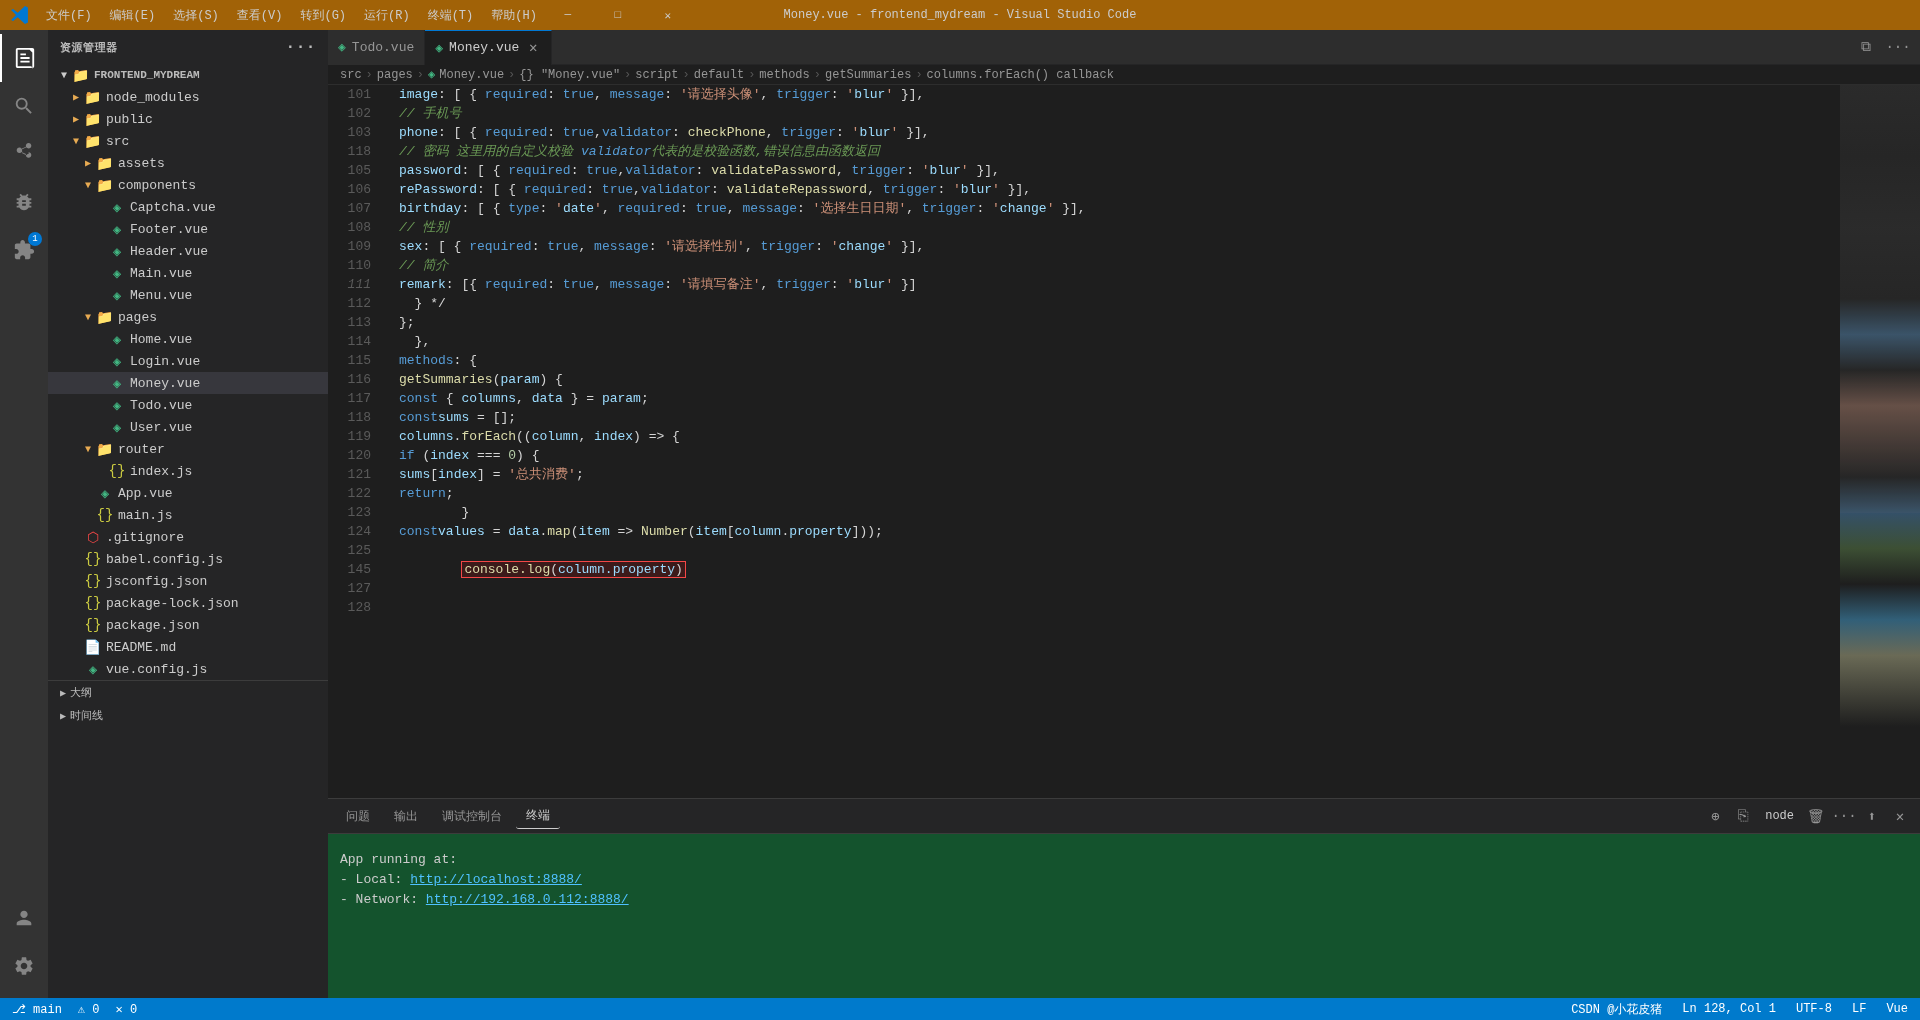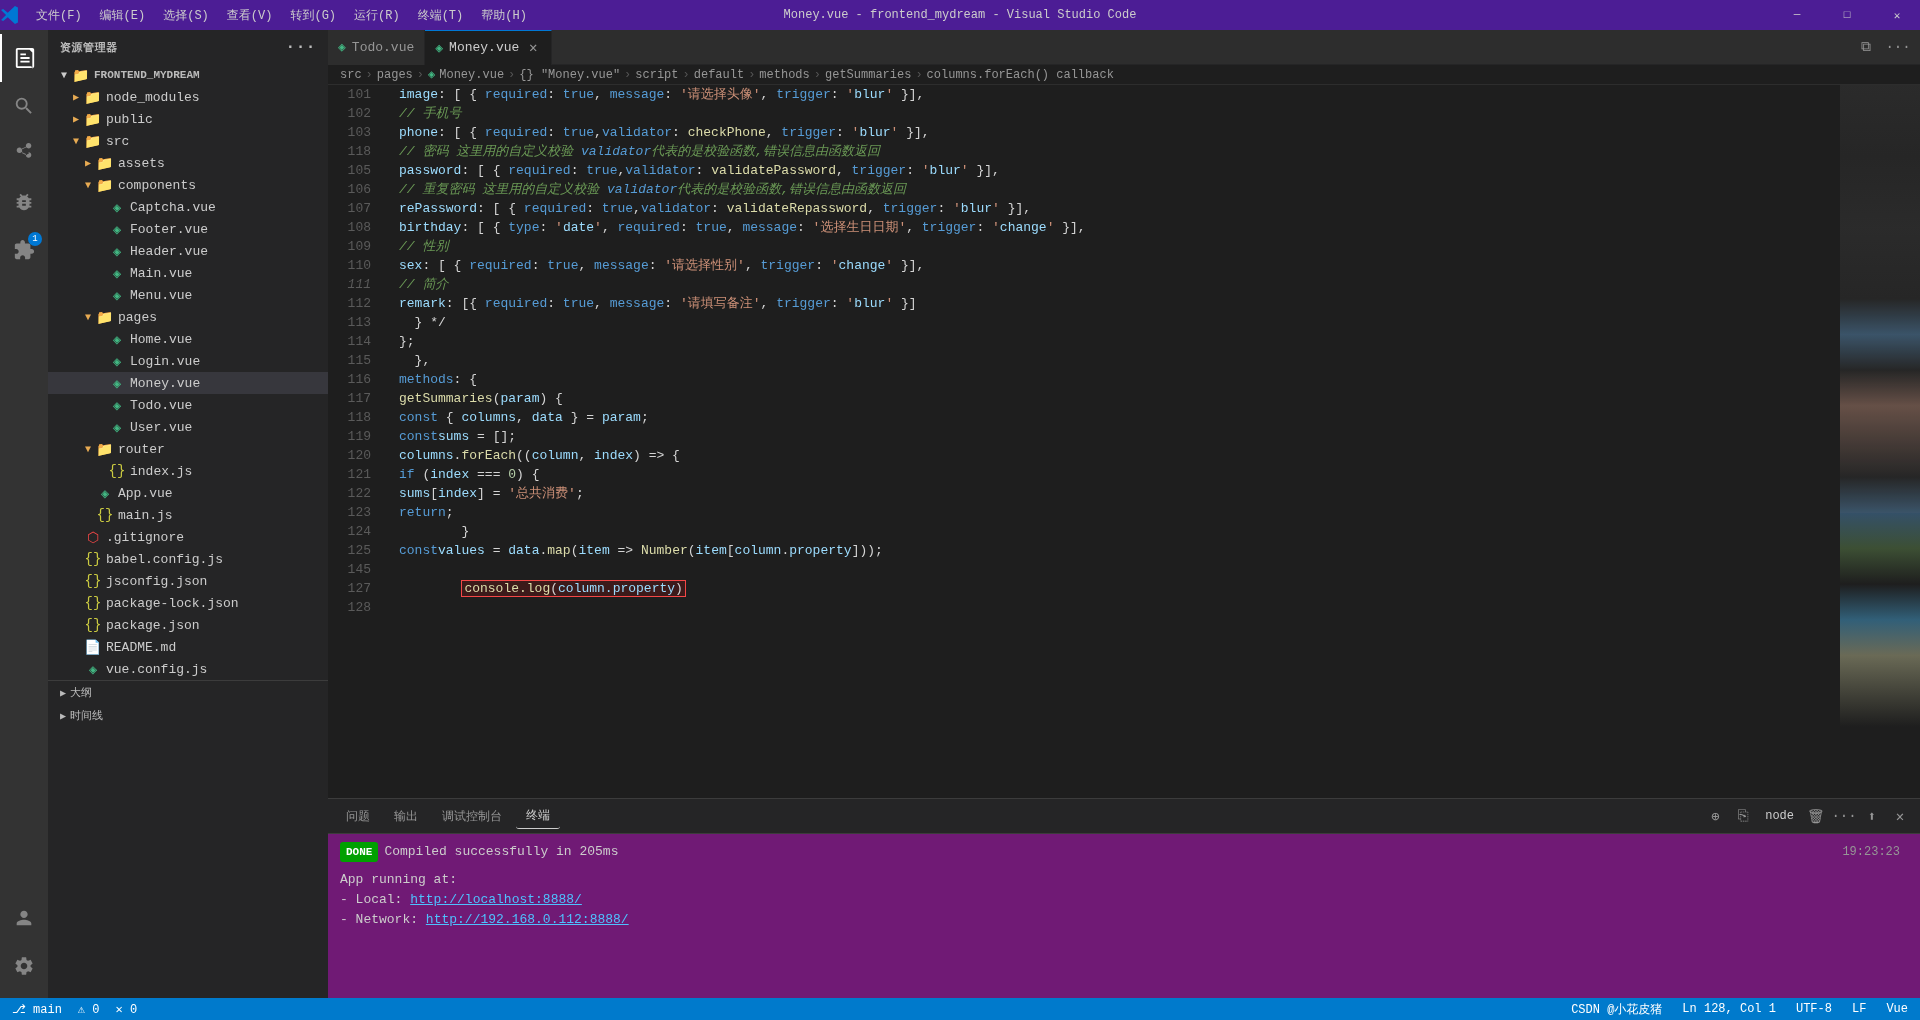--- a/index.html
+++ b/index.html
@@ -10,26 +10,25 @@
       font-size: 13px;
       width: 1920px;
       height: 1020px;
       overflow: hidden;
       display: flex;
       flex-direction: column;
     }
 
     
     .title-bar {
-      background: #4c1d95;
+      background: #a16207;
       height: 30px;
       display: flex;
       align-items: center;
-      justify-content: space-between;
-      padding: 0 0;
+      padding: 0 10px;
       flex-shrink: 0;
       user-select: none;
     }
     .title-bar-left {
       display: flex;
       align-items: center;
       gap: 8px;
     }
     .title-bar-menu {
       display: flex;
@@ -318,21 +317,21 @@
       right: 0;
       top: 0;
       width: 100%;
       height: 60%;
       background: rgba(121, 121, 121, 0.1);
     }
 
     
     .terminal-panel {
       height: 200px;
-      background: #701a75;
+      background: #14532d;
       border-top: 1px solid #3c3c3c;
       display: flex;
       flex-direction: column;
       flex-shrink: 0;
     }
     .terminal-tabs {
       display: flex;
       align-items: center;
       background: #252526;
       height: 35px;
@@ -724,21 +723,20 @@
           <div style="line-height: 19px; height: 19px;">145</div>
           <div style="line-height: 19px; height: 19px;">127</div>
           <div style="line-height: 19px; height: 19px;">128</div>
         </div>
       <div class="code-content" id="code-content">
           <div class="code-line" style="height: 19px; display: flex; align-items: center; white-space: pre; padding-left: 8px;">    <span class="prop">image</span>: [ { <span class="kw">required</span>: <span class="kw">true</span>, <span class="kw">message</span>: <span class="str">'请选择头像'</span>, <span class="kw">trigger</span>: <span class="str">'<span class="prop">blur</span>'</span> }],</div>
           <div class="code-line" style="height: 19px; display: flex; align-items: center; white-space: pre; padding-left: 8px;">    <span class="comment">// 手机号</span></div>
           <div class="code-line" style="height: 19px; display: flex; align-items: center; white-space: pre; padding-left: 8px;">    <span class="prop">phone</span>: [ { <span class="kw">required</span>: <span class="kw">true</span>,<span class="kw">validator</span>: <span class="fn">checkPhone</span>, <span class="kw">trigger</span>: <span class="str">'<span class="prop">blur</span>'</span> }],</div>
           <div class="code-line" style="height: 19px; display: flex; align-items: center; white-space: pre; padding-left: 8px;">    <span class="comment">// 密码 这里用的自定义校验 <span class="kw">validator</span>代表的是校验函数,错误信息由函数返回</span></div>
           <div class="code-line" style="height: 19px; display: flex; align-items: center; white-space: pre; padding-left: 8px;">    <span class="prop">password</span>: [ { <span class="kw">required</span>: <span class="kw">true</span>,<span class="kw">validator</span>: <span class="fn">validatePassword</span>, <span class="kw">trigger</span>: <span class="str">'<span class="prop">blur</span>'</span> }],</div>
-          <div class="code-line" style="height: 19px; display: flex; align-items: center; white-space: pre; padding-left: 8px;">    <span class="comment">// 重复密码 这里用的自定义校验 <span class="kw">validator</span>代表的是校验函数,错误信息由函数返回</span></div>
           <div class="code-line" style="height: 19px; display: flex; align-items: center; white-space: pre; padding-left: 8px;">    <span class="prop">rePassword</span>: [ { <span class="kw">required</span>: <span class="kw">true</span>,<span class="kw">validator</span>: <span class="fn">validateRepassword</span>, <span class="kw">trigger</span>: <span class="str">'<span class="prop">blur</span>'</span> }],</div>
           <div class="code-line" style="height: 19px; display: flex; align-items: center; white-space: pre; padding-left: 8px;">    <span class="prop">birthday</span>: [ { <span class="kw">type</span>: <span class="str">'<span class="prop">date</span>'</span>, <span class="kw">required</span>: <span class="kw">true</span>, <span class="kw">message</span>: <span class="str">'选择生日日期'</span>, <span class="kw">trigger</span>: <span class="str">'<span class="prop">change</span>'</span> }],</div>
           <div class="code-line" style="height: 19px; display: flex; align-items: center; white-space: pre; padding-left: 8px;">    <span class="comment">// 性别</span></div>
           <div class="code-line" style="height: 19px; display: flex; align-items: center; white-space: pre; padding-left: 8px;">    <span class="prop">sex</span>: [ { <span class="kw">required</span>: <span class="kw">true</span>, <span class="kw">message</span>: <span class="str">'请选择性别'</span>, <span class="kw">trigger</span>: <span class="str">'<span class="prop">change</span>'</span> }],</div>
           <div class="code-line" style="height: 19px; display: flex; align-items: center; white-space: pre; padding-left: 8px;">    <span class="comment">// 简介</span></div>
           <div class="code-line" style="height: 19px; display: flex; align-items: center; white-space: pre; padding-left: 8px;">    <span class="prop">remark</span>: [{ <span class="kw">required</span>: <span class="kw">true</span>, <span class="kw">message</span>: <span class="str">'请填写备注'</span>, <span class="kw">trigger</span>: <span class="str">'<span class="prop">blur</span>'</span> }]</div>
           <div class="code-line" style="height: 19px; display: flex; align-items: center; white-space: pre; padding-left: 8px;">  } */</div>
           <div class="code-line" style="height: 19px; display: flex; align-items: center; white-space: pre; padding-left: 8px;">};</div>
           <div class="code-line" style="height: 19px; display: flex; align-items: center; white-space: pre; padding-left: 8px;">  },</div>
           <div class="code-line" style="height: 19px; display: flex; align-items: center; white-space: pre; padding-left: 8px;">  <span class="kw">methods</span>: {</div>
@@ -770,25 +768,20 @@
           <div class="term-tab-btn">⊕</div>
           <div class="term-tab-btn">⎘</div>
           <div class="term-tab-btn" style="width:auto; padding:0 6px; font-size:12px; color:#cccccc;">node</div>
           <div class="term-tab-btn">🗑</div>
           <div class="term-tab-btn">···</div>
           <div class="term-tab-btn">⬆</div>
           <div class="term-tab-btn">✕</div>
         </div>
       </div>
       <div class="terminal-content">
-        <div style="display:flex; align-items:center;">
-          <span class="done-badge" style="text-transform:uppercase;">DONE</span>
-          <span>Compiled successfully in 205ms</span>
-          <span class="term-right" style="margin-left:auto;">19:23:23</span>
-        </div>
         <div style="height:8px;"></div>
         <div>App running at:</div>
         <div>
           <span>  - Local:   </span><a class="term-link">http://localhost:8888/</a>
         </div>
         <div>
           <span>  - Network: </span><a class="term-link">http://192.168.0.112:8888/</a>
         </div>
       </div>
     </div>

